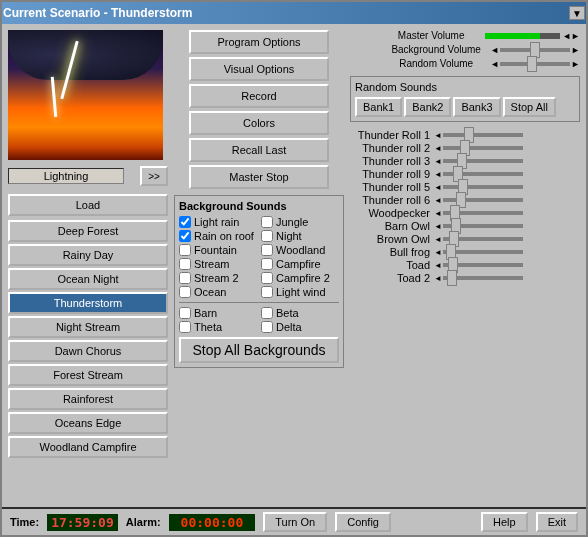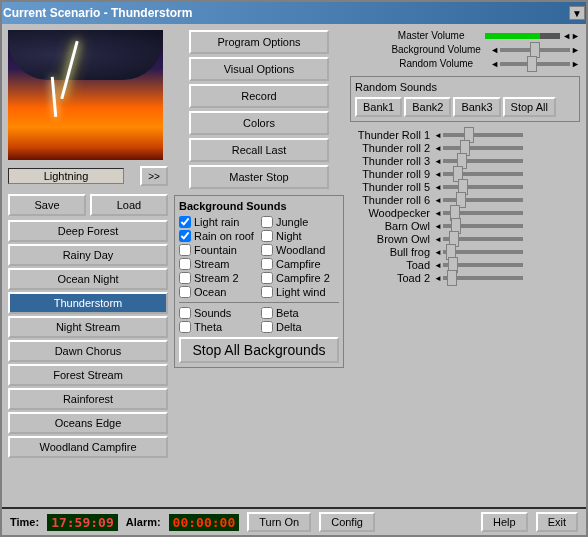--- a/index.html
+++ b/index.html
@@ -258,21 +258,21 @@
       padding: 1px 4px;
       min-width: 70px;
       text-align: center;
     }
     .status-alarm-time {
       background: #003300;
       color: #ff3300;
       font-family: monospace;
       font-size: 13px;
       font-weight: bold;
-      padding: 1px 4px;
+      padding: 1px 12px;
       min-width: 70px;
     }
     .status-btn {
       background: #c0c0c0;
       border: 2px outset #fff;
       padding: 2px 10px;
       cursor: pointer;
       font-size: 11px;
     }
     .spacer { flex: 1; }
@@ -359,21 +359,20 @@
         <div class="lightning-bg">
           <div class="cloud-dark"></div>
           <div class="lightning-bolt"></div>
         </div>
       </div>
       <div class="preview-label-row">
         <div class="preview-label">Lightning</div>
         <button class="arrow-btn">&gt;&gt;</button>
       </div>
       <div class="save-load-row">
-        <button class="btn-gray" style="flex:1">Save</button>
         <button class="btn-gray" style="flex:1">Load</button>
       </div>
       <div class="scenario-list" id="scenario-list">
       <button class="scenario-btn">Deep Forest</button>
           <button class="scenario-btn">Rainy Day</button>
           <button class="scenario-btn">Ocean Night</button>
           <button class="scenario-btn active">Thunderstorm</button>
           <button class="scenario-btn">Night Stream</button>
           <button class="scenario-btn">Dawn Chorus</button>
           <button class="scenario-btn">Forest Stream</button>
@@ -441,21 +440,21 @@
             </div>
             <div class="sound-item">
               <input type="checkbox" style="">
               <span>Light wind</span>
             </div>
           </div>
         <div class="divider-line"></div>
         <div class="sounds-grid" id="brainwave-grid">
         <div class="sound-item">
               <input type="checkbox" style="">
-              <span>Sounds</span>
+              <span>Barn</span>
             </div>
             <div class="sound-item">
               <input type="checkbox" style="">
               <span>Beta</span>
             </div>
             <div class="sound-item">
               <input type="checkbox" style="">
               <span>Theta</span>
             </div>
             <div class="sound-item">

